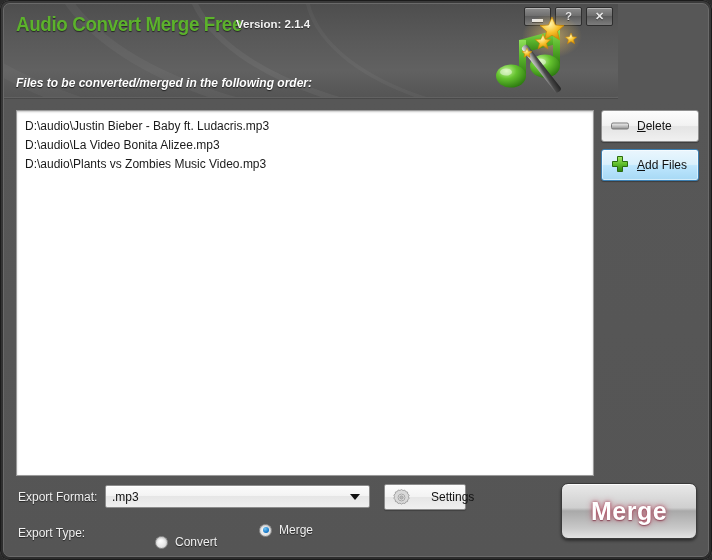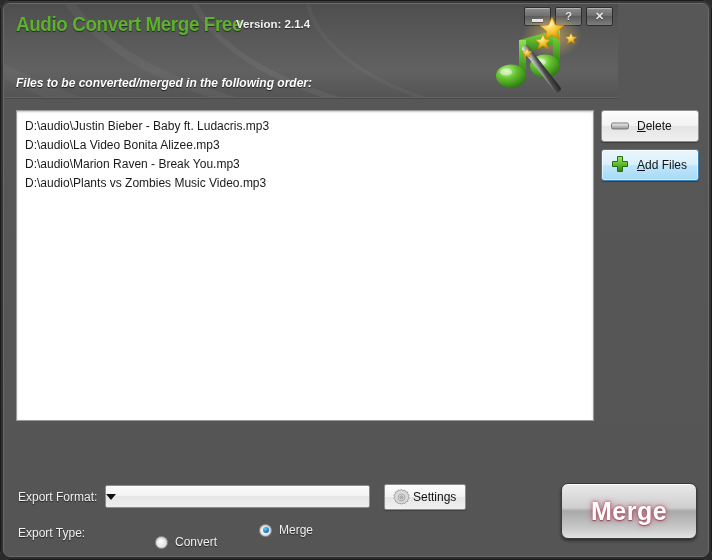--- a/index.html
+++ b/index.html
@@ -145,21 +145,21 @@
     position: absolute;
     left: 0; top: 95px;
     width: 706px;
     height: 459px;
     background: linear-gradient(180deg, #575757 0%, #555555 100%);
   }
 
   .listbox {
     position: absolute;
     left: 12px; top: 11px;
-    width: 578px; height: 311px;
+    width: 578px; height: 366px;
     background: #ffffff;
     border: 1px solid #9a9a9a;
     box-shadow: inset 0 1px 2px rgba(0,0,0,0.22);
     box-sizing: border-box;
     overflow: hidden;
     padding: 6px 0 0 0;
   }
   .list-item {
     font-size: 12px;
     color: #1a1a1a;
@@ -255,21 +255,21 @@
     background: linear-gradient(180deg, #fcfcfc 0%, #f3f3f3 48%, #e6e6e6 52%, #f0f0f0 100%);
     box-sizing: border-box;
     display: flex;
     align-items: center;
     cursor: pointer;
     box-shadow: 0 1px 1px rgba(0,0,0,0.25);
   }
   .settings-label {
     font-size: 12px;
     color: #111;
-    margin-left: 2px;
+    margin-left: 20px;
   }
 
   .radio-wrap {
     position: absolute;
     display: flex;
     align-items: center;
     cursor: pointer;
   }
   .rw-convert { left: 151px; top: 428px; margin-top: 8px; }
   .rw-merge   { left: 255px; top: 424px; }
@@ -399,21 +399,20 @@
           <polygon points="41,38 42.4,41.3 46,41.6 43.3,43.9 44.1,47.4 41,45.5 37.9,47.4 38.7,43.9 36,41.6 39.6,41.3" fill="url(#starG)" stroke="#c98605" stroke-width="0.5"></polygon>
         </svg>
       </div>
     </div>
 
     <div class="body-area">
 
       <div class="listbox">
         <div class="list-item">D:\audio\Justin Bieber - Baby ft. Ludacris.mp3</div>
         <div class="list-item">D:\audio\La Video Bonita Alizee.mp3</div>
-        <div class="list-item">D:\audio\Marion Raven - Break You.mp3</div>
         <div class="list-item">D:\audio\Plants vs Zombies Music Video.mp3</div>
       </div>
 
       <div class="side-btns">
 
         <div class="sbtn">
           <span class="sbtn-icon">
             <svg width="20" height="20" viewBox="0 0 20 20">
               <defs>
                 <linearGradient id="minusG" x1="0" y1="0" x2="0" y2="1">
@@ -442,20 +441,21 @@
             </svg>
           </span>
           <span class="sbtn-label"><u>A</u>dd Files</span>
         </div>
 
       </div>
 
       <div class="opt-label lbl-format">Export Format:</div>
 
       <div class="combo">
+        <span class="combo-value">.mp3</span>
         <span class="combo-arrow"></span>
       </div>
 
       <div class="settings-btn">
         <span style="margin-left:7px;display:flex;align-items:center;">
           <svg width="19" height="19" viewBox="0 0 20 20">
             <g fill="#d9d9d9" stroke="#9a9a9a" stroke-width="0.9">
               <path d="M10 1.6 l1.6 1.1 1.9-.5 1 1.7 1.9.4.1 2 1.6 1.2-.8 1.8.8 1.8-1.6 1.2-.1 2-1.9.4-1 1.7-1.9-.5-1.6 1.1-1.6-1.1-1.9.5-1-1.7-1.9-.4-.1-2L1.9 11l.8-1.8L1.9 7.4l1.6-1.2.1-2 1.9-.4 1-1.7 1.9.5z"></path>
               <circle cx="10" cy="10" r="3.6" fill="#efefef"></circle>
               <circle cx="10" cy="10" r="1.9" fill="#b8b8b8"></circle>

